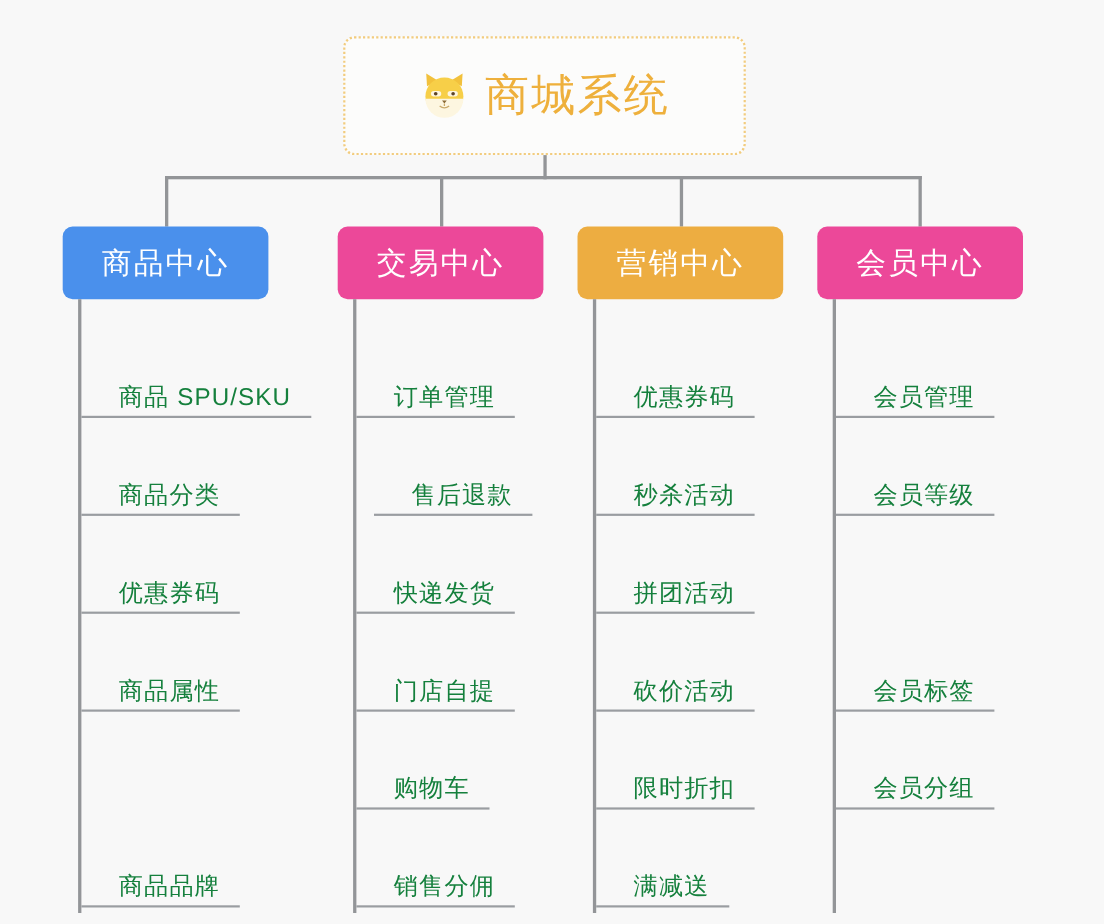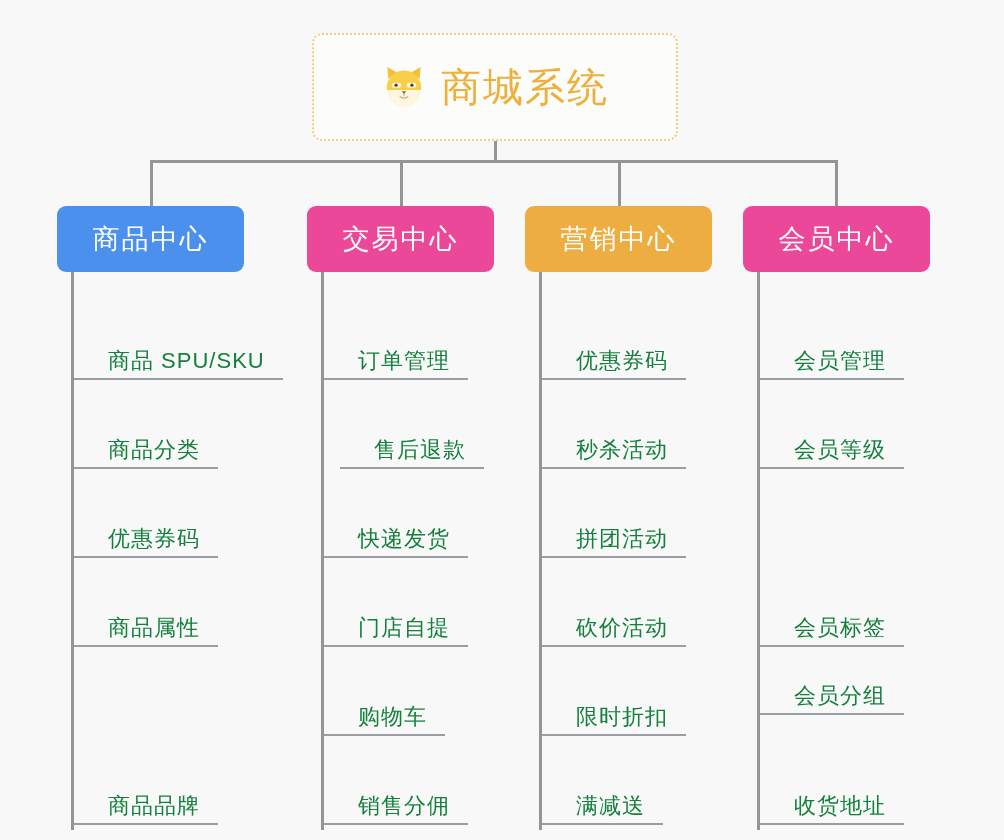--- a/index.html
+++ b/index.html
@@ -226,22 +226,19 @@
     <div class="branch">
       <div class="leaf" style="top:63px;">
           <span class="leaf-label">会员管理</span>
         </div>
       <div class="leaf" style="top:152px;">
           <span class="leaf-label">会员等级</span>
         </div>
       <div class="leaf" style="top:330px;">
           <span class="leaf-label">会员标签</span>
         </div>
-      <div class="leaf" style="top:398px;">
+      <div class="leaf" style="top:419px;">
           <span class="leaf-label">会员分组</span>
         </div>
-      <div class="leaf" style="top:508px;">
-          <span class="leaf-label">收货地址</span>
-        </div>
     </div>
   </div>
 
 </div>
 
 </body></html>

